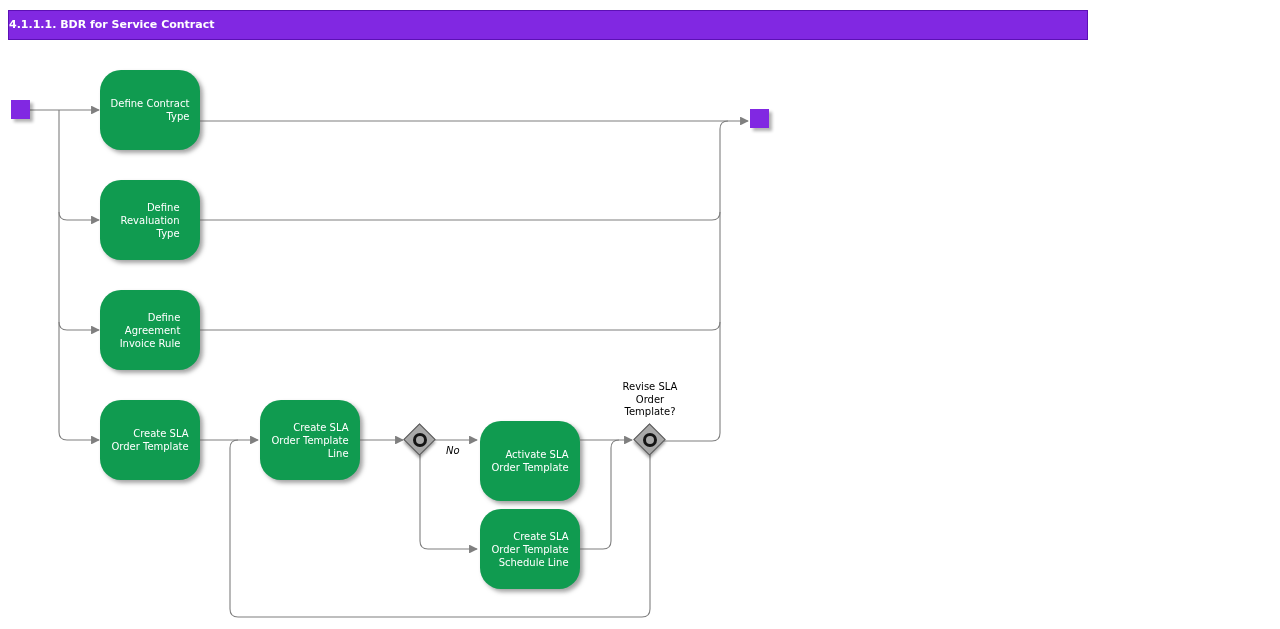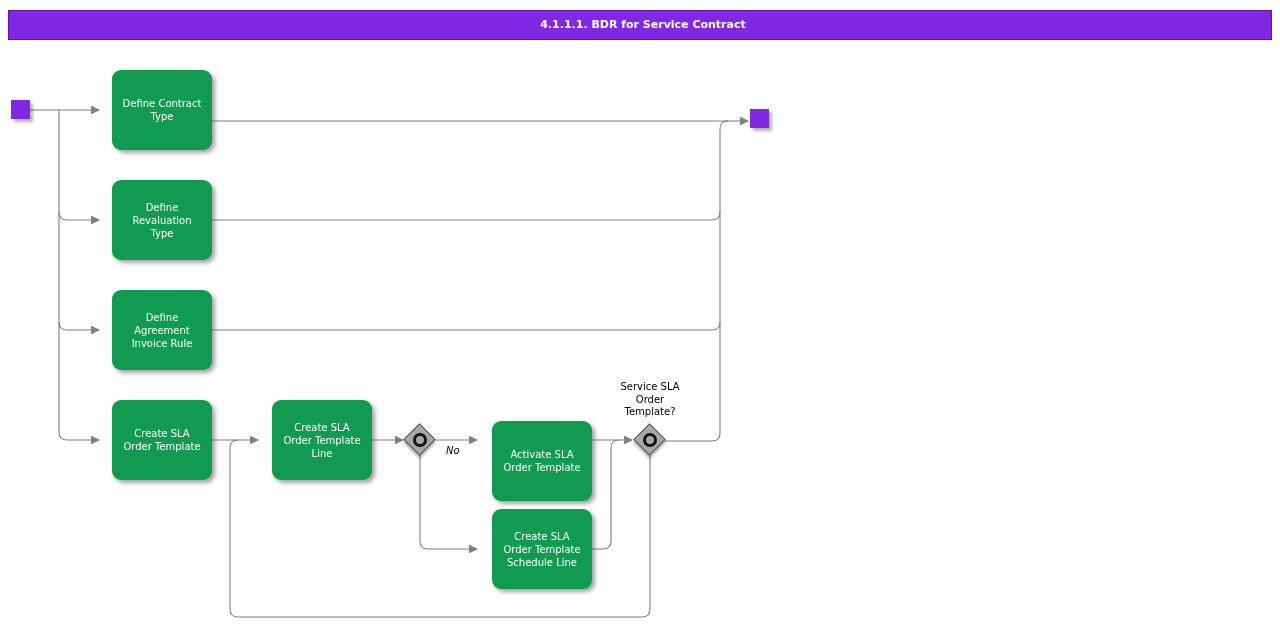--- a/index.html
+++ b/index.html
@@ -1,38 +1,38 @@
 <!DOCTYPE html>
 <html style="--purple: #8128e2; --green: #109b50; --line: #7f7f7f; --diamond: #a8a8a8;"><head>
 <meta charset="utf-8">
 <style>
   html,body{margin:0;padding:0;background:#ffffff;}
   #canvas{
     position:relative;width:1280px;height:629px;background:#ffffff;overflow:hidden;
     font-family:"DejaVu Sans","Liberation Sans",sans-serif;
   }
   #title-bar{
-    position:absolute;left:8px;top:10px;width:1264px;height:30px;box-sizing:border-box;
+    position:absolute;left:8px;top:10px;width:1080px;height:30px;box-sizing:border-box;
     background:var(--purple,#8128e2);border:1px solid #5c10b5;
-    color:#ffffff;font-size:11px;font-weight:bold;text-align:center;line-height:28px;padding-left:6px;
+    color:#ffffff;font-size:11px;font-weight:bold;line-height:28px;
   }
   #edges{position:absolute;left:0;top:0;}
   #edges path{fill:none;stroke:var(--line,#7f7f7f);stroke-width:1.1px;}
   #arrowhead path{fill:var(--line,#7f7f7f);stroke:none;}
   .event{
     position:absolute;width:19px;height:19px;background:var(--purple,#8128e2);
     box-shadow:3px 3px 3px rgba(0,0,0,0.30);
   }
   .activity{
     position:absolute;width:100px;height:80px;box-sizing:border-box;
-    background:var(--green,#109b50);border-radius:9px;
+    background:var(--green,#109b50);border-radius:21px;
     box-shadow:3px 3px 4px rgba(90,90,90,0.55);
     display:flex;align-items:center;justify-content:center;
-    color:#ffffff;font-size:10px;line-height:13px;text-align:center;
-    white-space:pre-line;cursor:pointer;margin-left:12px;
+    color:#ffffff;font-size:10px;line-height:13px;text-align:right;
+    white-space:pre-line;cursor:pointer;
   }
   .diamond{
     position:absolute;width:21px;height:21px;transform:rotate(45deg);
     background:var(--diamond,#a8a8a8);border:1px solid #5a5a5a;
     box-shadow:2px 2px 3px rgba(0,0,0,0.35);
   }
   .diamond-ring{
     position:absolute;width:8px;height:8px;border:3px solid #141414;border-radius:50%;
     background:var(--diamond,#a8a8a8);
   }
@@ -98,19 +98,19 @@
 
   <div class="activity" style="left:480px;top:509px;">Create SLA
 Order Template
 Schedule Line</div>
 
   <div class="diamond" style="left:408px;top:428px;"></div>
   <div class="diamond-ring" style="left:413px;top:433px;"></div>
 
   <div class="edge-label" style="left:446px;top:445px;">No</div>
 
-  <div class="q-label" style="left:608px;top:381px;width:84px;">Service SLA
+  <div class="q-label" style="left:608px;top:381px;width:84px;">Revise SLA
 Order
 Template?</div>
   <div class="diamond" style="left:638px;top:428px;"></div>
   <div class="diamond-ring" style="left:643px;top:433px;"></div>
 
 </div>
 
 </body></html>

